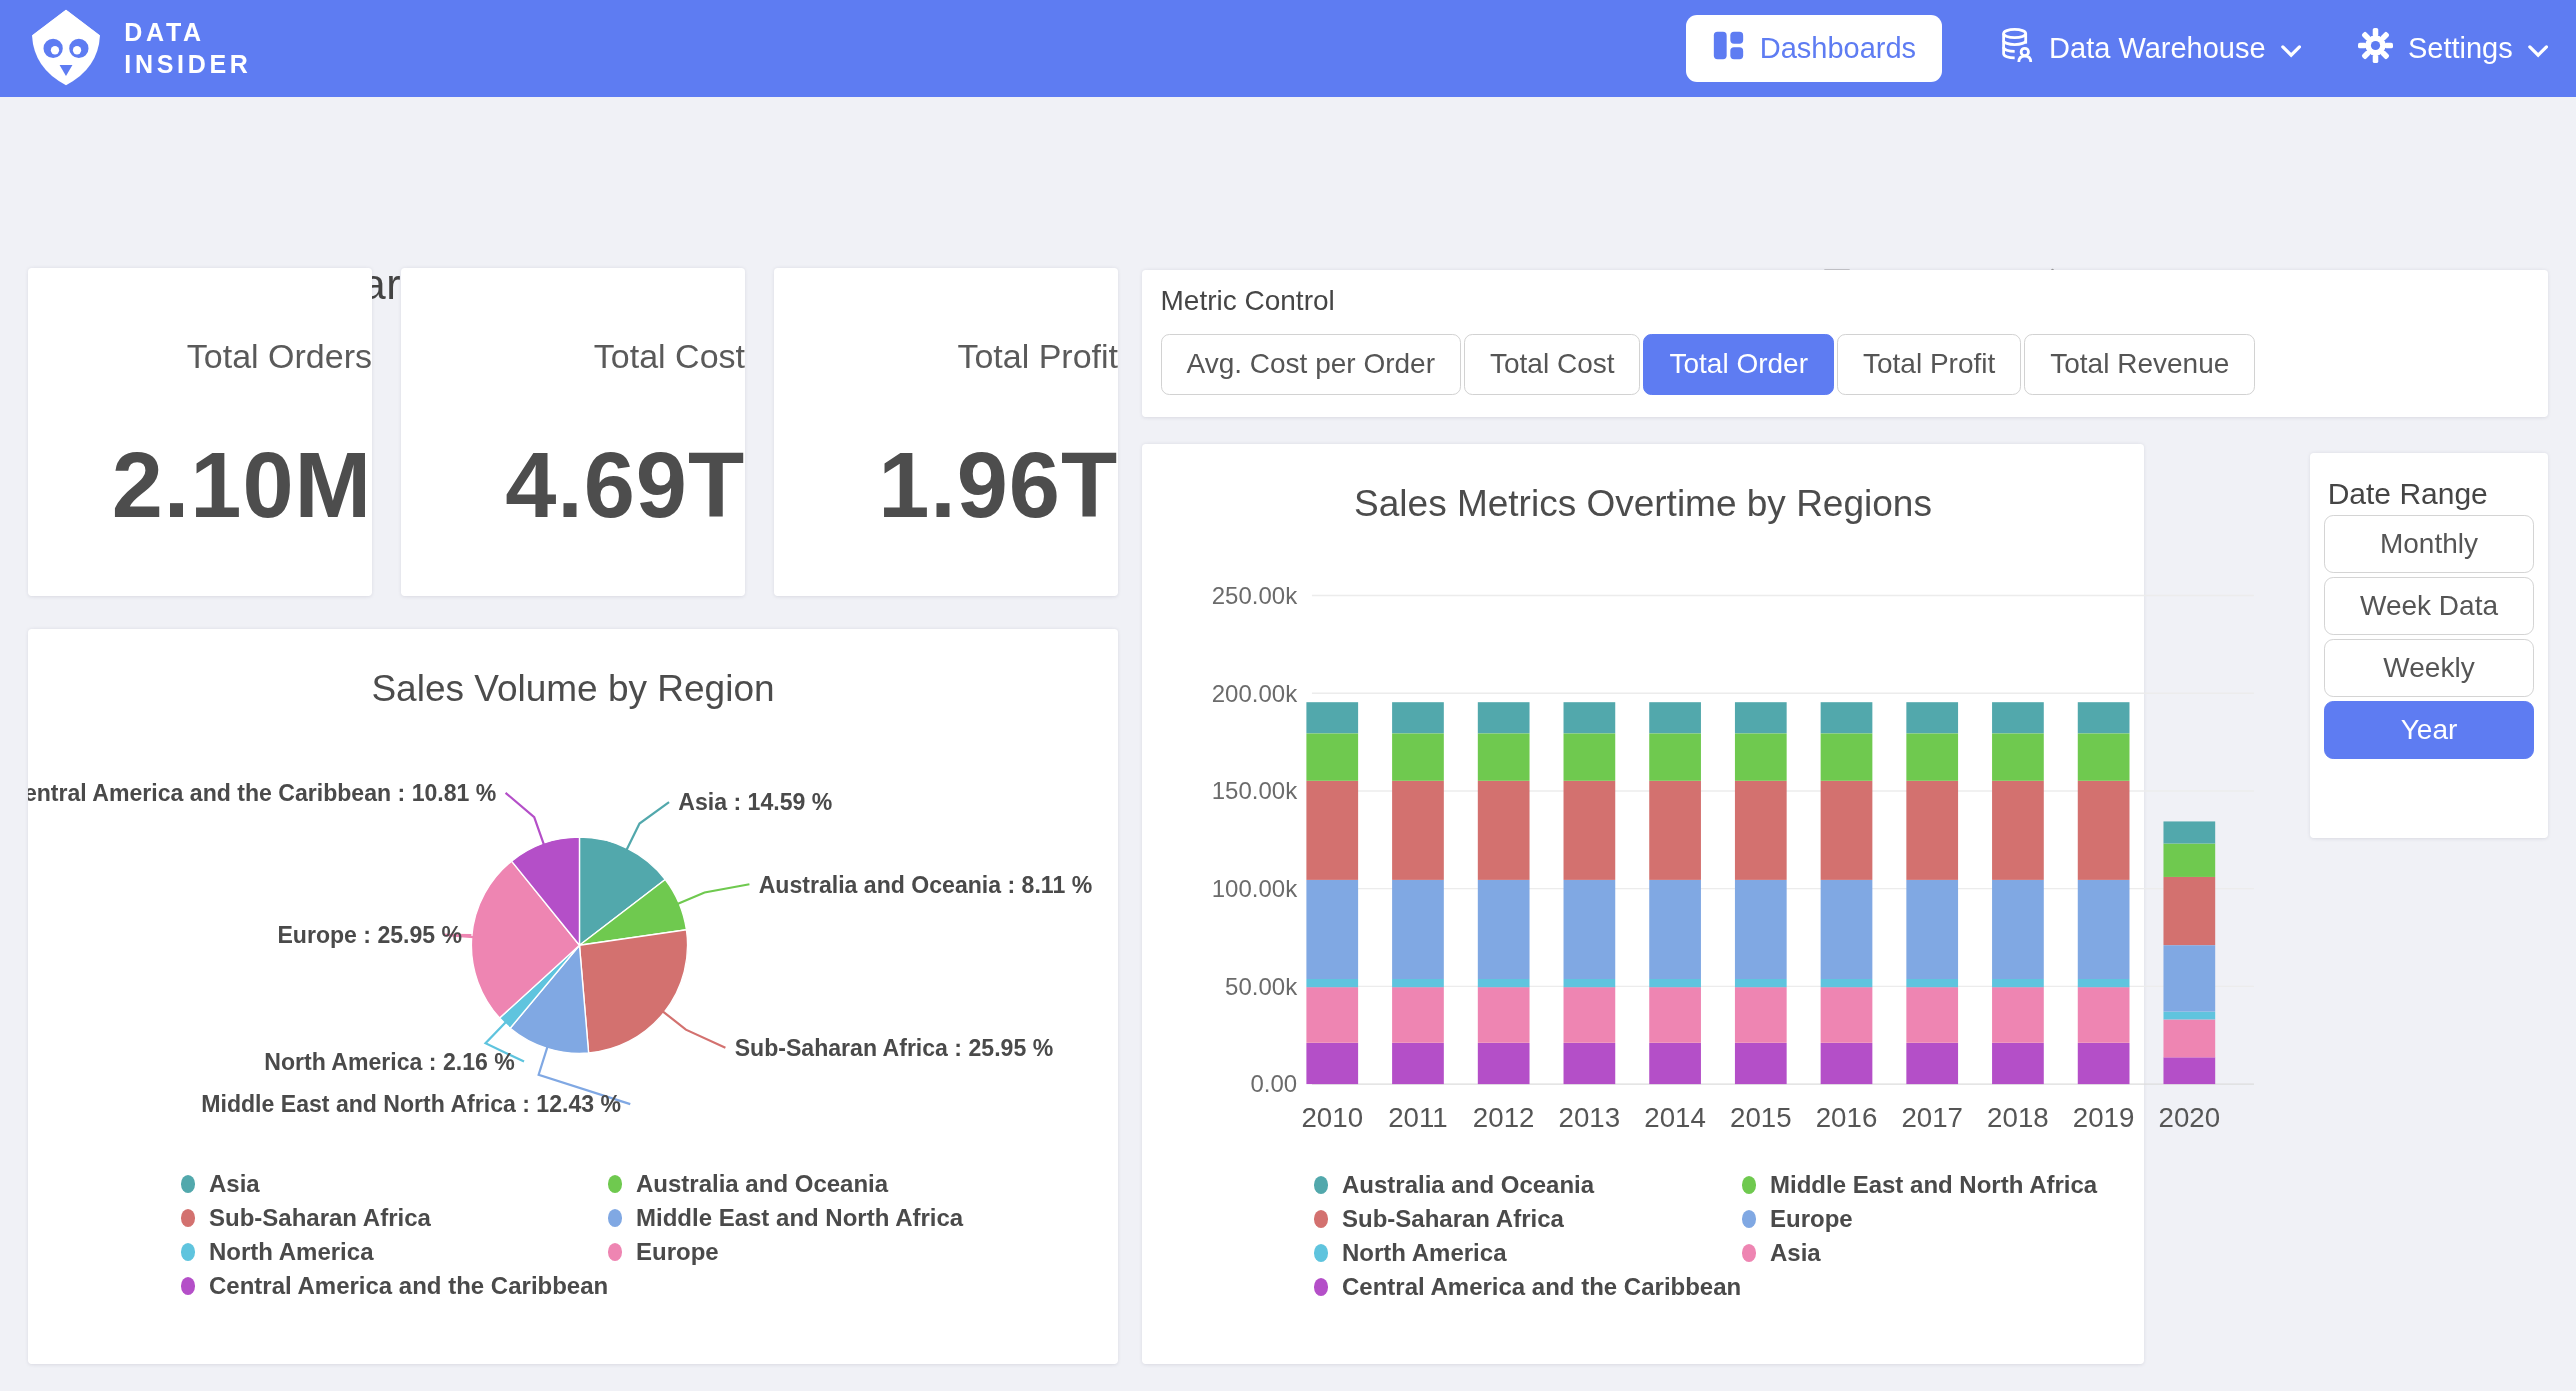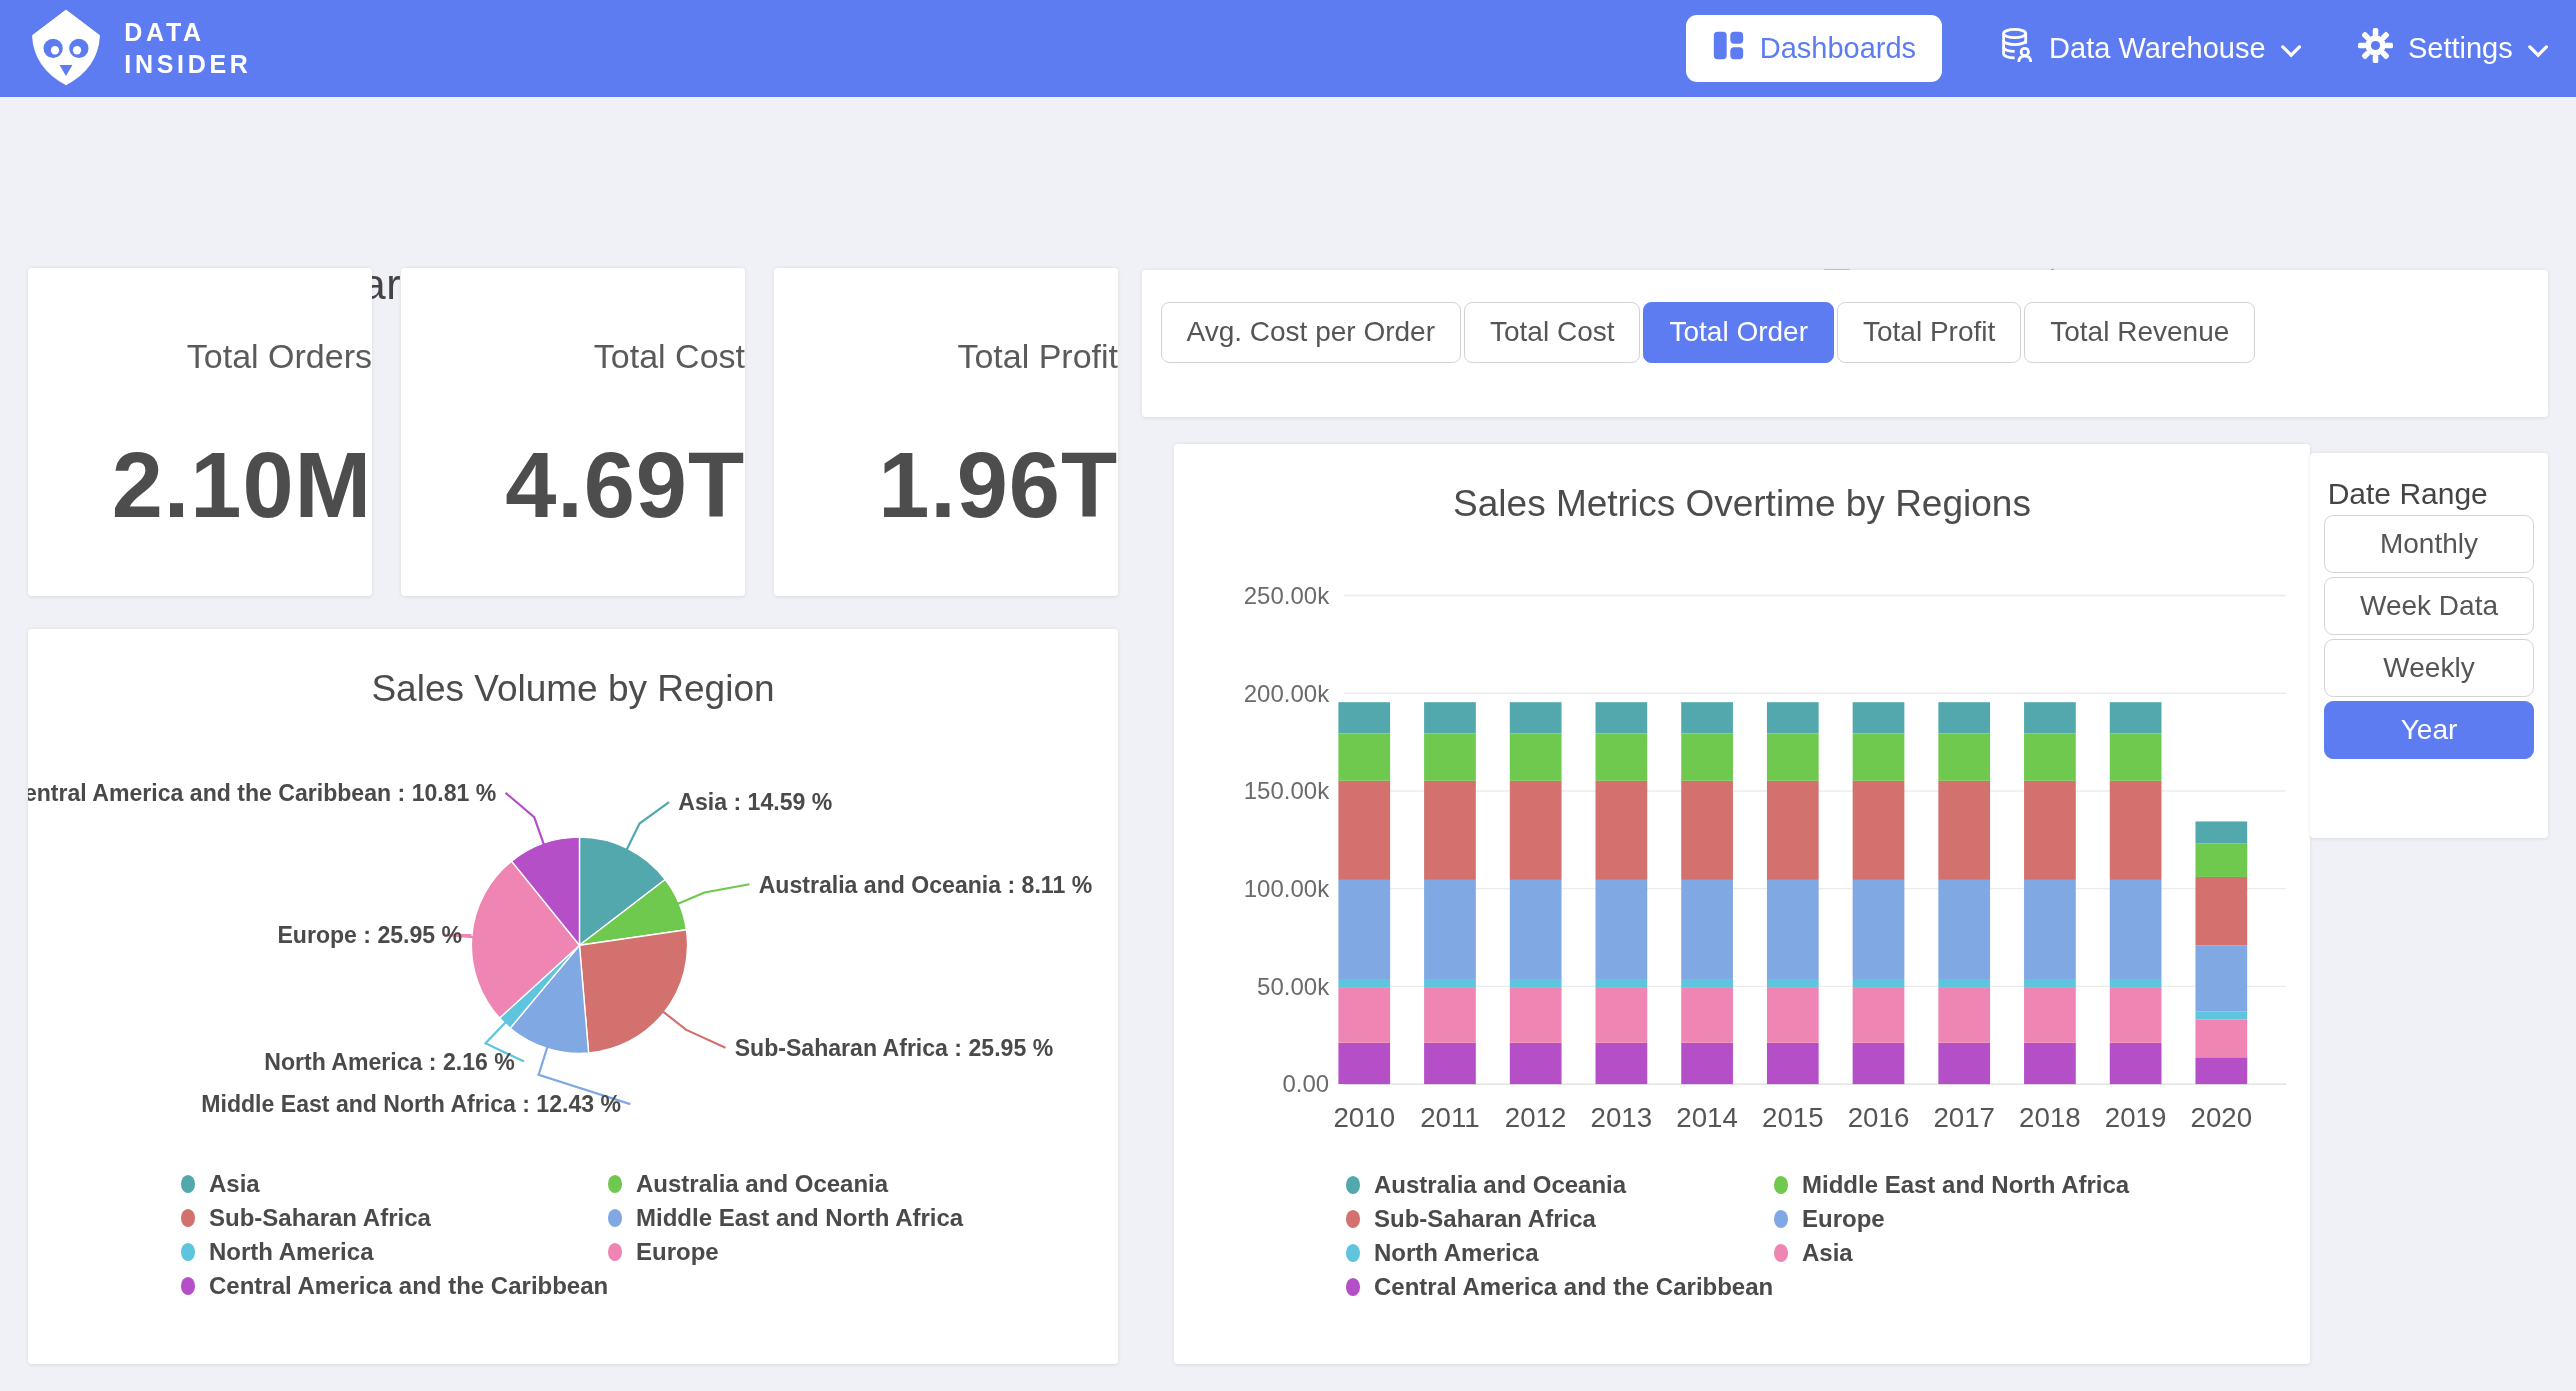--- a/index.html
+++ b/index.html
@@ -197,20 +197,21 @@
 <div class="card kpi" style="left:401px;top:268px;width:344px;height:328px;">
   <div class="kpi-label">Total Cost</div>
   <div class="kpi-value">4.69T</div>
 </div>
 <div class="card kpi" style="left:774px;top:268px;width:344px;height:328px;">
   <div class="kpi-label">Total Profit</div>
   <div class="kpi-value">1.96T</div>
 </div>
 
 <div class="card metric-card" style="left:1142px;top:270px;width:1406px;height:147px;">
+  <div class="mc-label">Metric Control</div>
   <div class="mc-row">
     <div class="chip">Avg. Cost per Order</div>
     <div class="chip">Total Cost</div>
     <div class="chip selected">Total Order</div>
     <div class="chip">Total Profit</div>
     <div class="chip">Total Revenue</div>
   </div>
 </div>
 
 <div class="card" style="left:28px;top:629px;width:1090px;height:735px;">
@@ -263,21 +264,21 @@
         <span class="lg-dot" style="background: rgb(238, 133, 178);"></span>
         <span class="lg-txt">Europe</span>
       </div>
       <div class="lg-item">
         <span class="lg-dot" style="background: rgb(180, 79, 200);"></span>
         <span class="lg-txt">Central America and the Caribbean</span>
       </div>
     </div>
 </div>
 
-<div class="card" style="left:1174px;top:444px;width:1136px;height:920px;">
+<div class="card" style="left:1142px;top:444px;width:1002px;height:920px;">
   <div class="chart-title">Sales Metrics Overtime by Regions</div>
   <div id="bar-svg-host" class="chart-svg"><svg width="1136" height="920" viewBox="0 0 1230 996">
         <line x1="184" y1="693" x2="1204" y2="693" stroke="#dcdcdc" stroke-width="1.5"></line>
         <text x="168" y="702" text-anchor="end" font-size="26" fill="#6b6b6b">0.00</text>
         <line x1="184" y1="587.2" x2="1204" y2="587.2" stroke="#ececec" stroke-width="1.5"></line>
         <text x="168" y="596.2" text-anchor="end" font-size="26" fill="#6b6b6b">50.00k</text>
         <line x1="184" y1="481.4" x2="1204" y2="481.4" stroke="#ececec" stroke-width="1.5"></line>
         <text x="168" y="490.4" text-anchor="end" font-size="26" fill="#6b6b6b">100.00k</text>
         <line x1="184" y1="375.6" x2="1204" y2="375.6" stroke="#ececec" stroke-width="1.5"></line>
         <text x="168" y="384.6" text-anchor="end" font-size="26" fill="#6b6b6b">150.00k</text>

